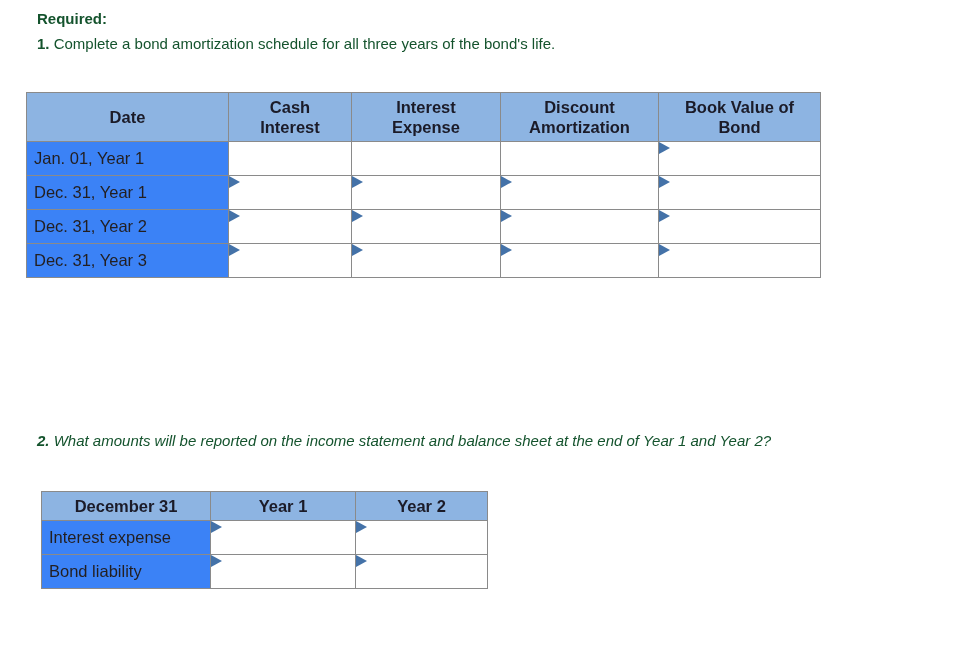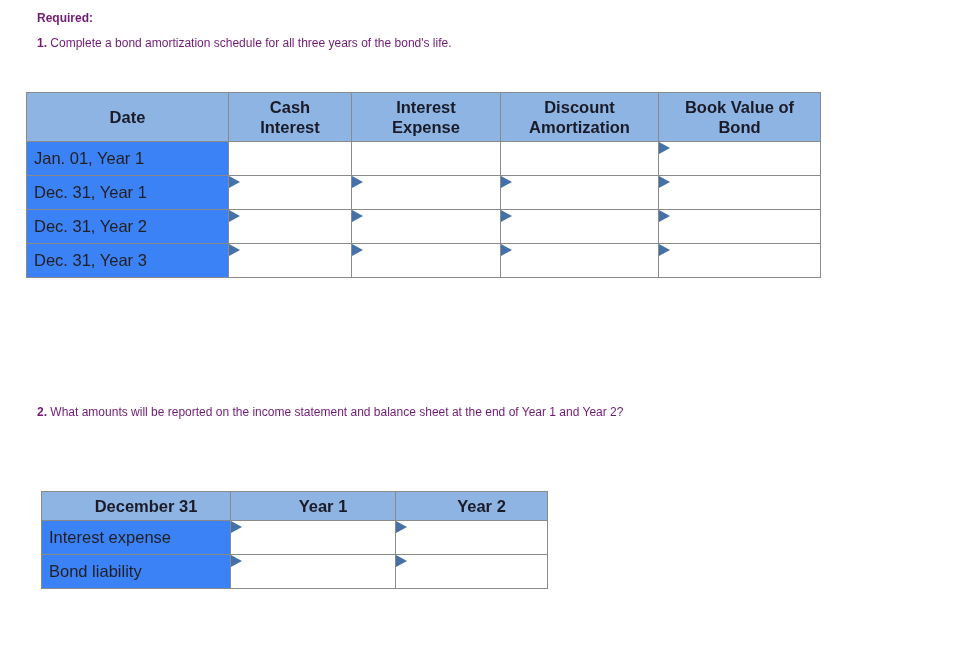--- a/index.html
+++ b/index.html
@@ -12,26 +12,26 @@
     height: 654px;
     font-family: "Liberation Sans", sans-serif;
     color: #231f20;
     position: relative;
     overflow: hidden;
   }
 
   .prompt-block {
     position: absolute;
     left: 37px;
-    font-size: 12px;
+    font-size: 15px;
     line-height: 25px;
-    color: #701a75;
+    color: #14532d;
   }
   #prompt-1 { top: 6px; width: 900px; }
-  #prompt-2 { top: 400px; width: 905px; }
+  #prompt-2 { top: 428px; width: 905px; font-style: italic; }
 
   .req-label { font-weight: bold; display: block; }
   .q-num { font-weight: bold; }
 
   
   table.grid {
     position: absolute;
     border-collapse: collapse;
     table-layout: fixed;
     font-size: 16.5px;
@@ -85,21 +85,21 @@
   #schedule-table th.c-disc { width: 157px; }
   #schedule-table th.c-book { width: 161px; margin-top: 28px; }
   #schedule-table thead th { height: 48px; }
   #schedule-table tbody td { height: 33px; }
 
   
   #amounts-table { left: 41px; top: 491px; }
   #amounts-table th.c-dec { width: 168px; }
   #amounts-table th.c-y1  { width: 144px; }
   #amounts-table th.c-y2  { width: 131px; margin-top: 19px; }
-  #amounts-table thead th { height: 28px; padding-left: 20px; }
+  #amounts-table thead th { height: 28px; }
   #amounts-table tbody td { height: 33px; margin-top: 11px; }
 </style>
 </head>
 <body>
 
 <div class="prompt-block" id="prompt-1">
   <span class="req-label">Required:</span>
   <span class="q-num">1.</span><span> Complete a bond amortization schedule for all three years of the bond's life.</span>
 </div>
 

